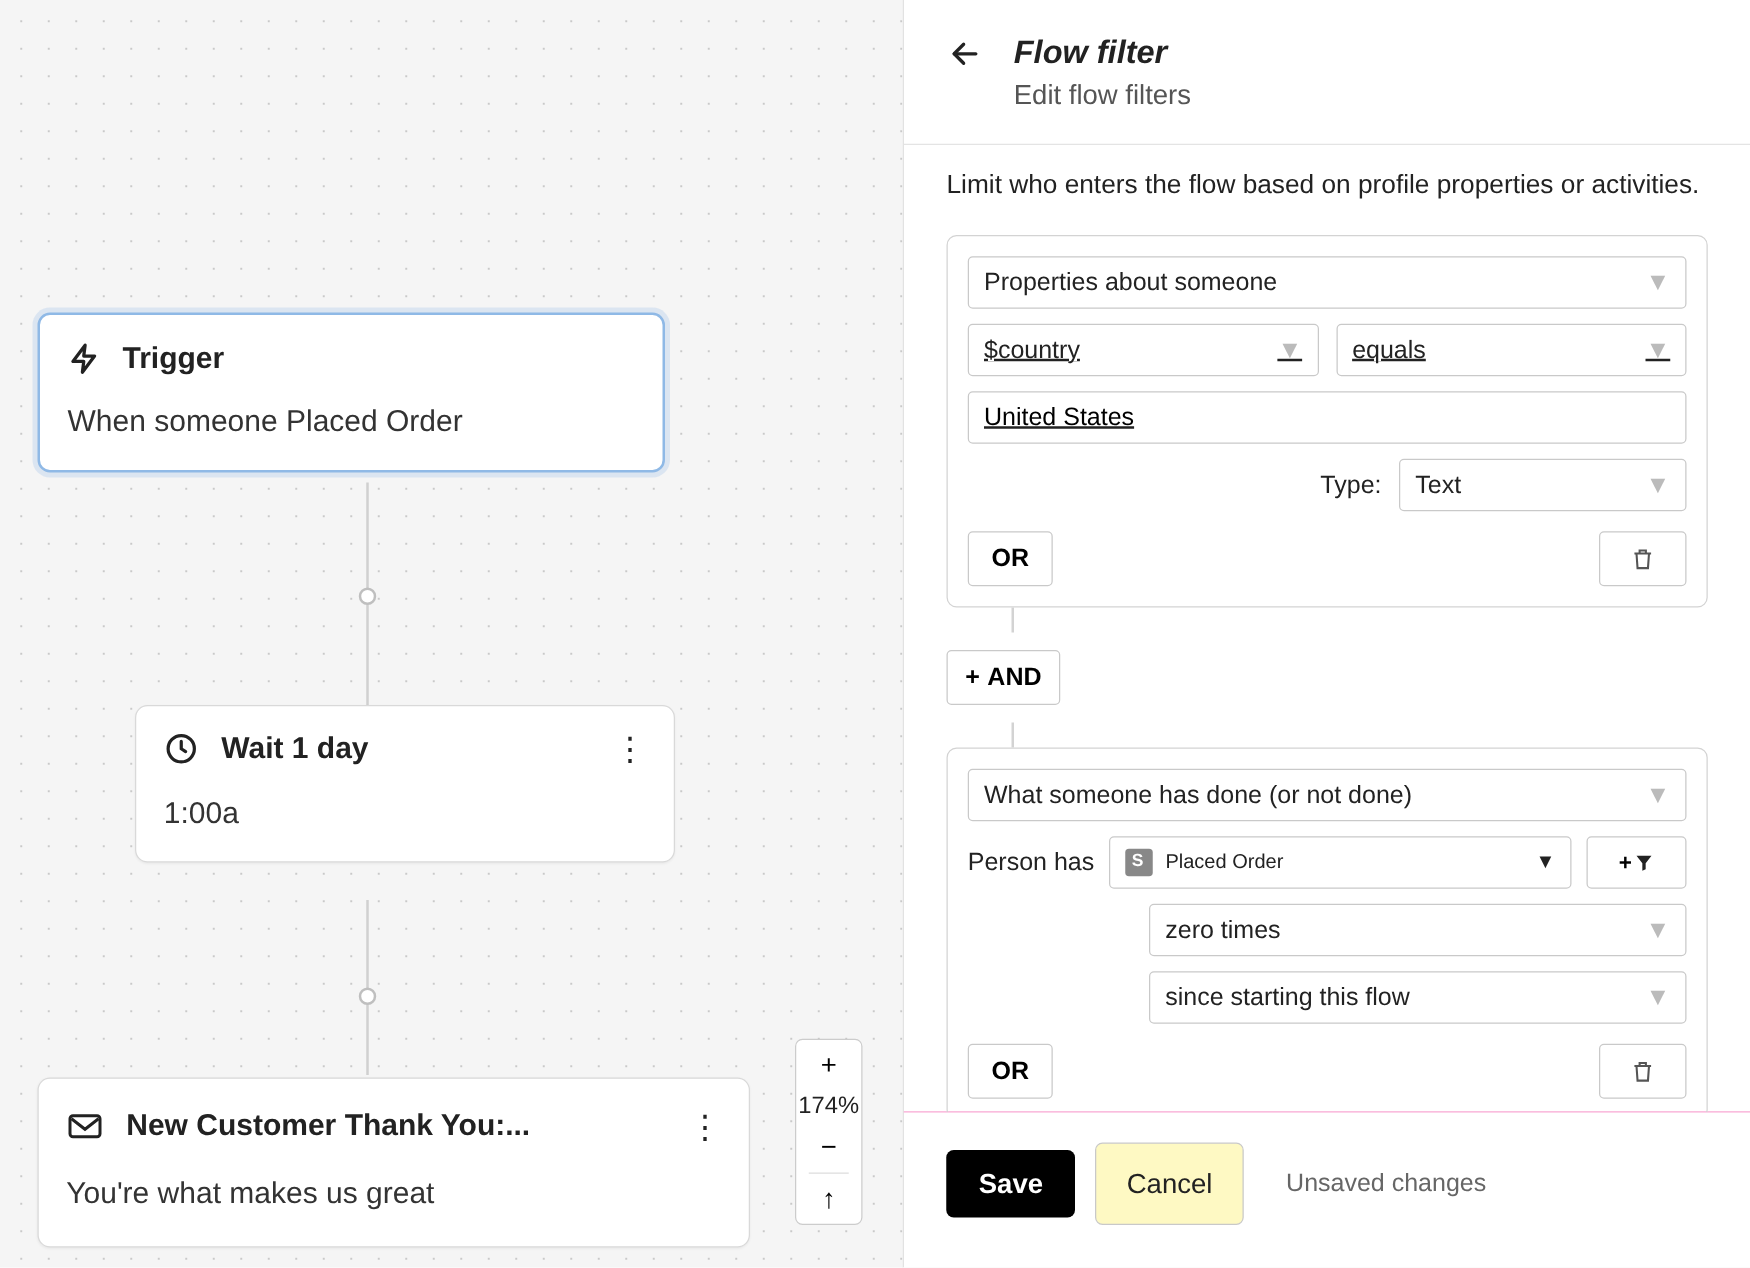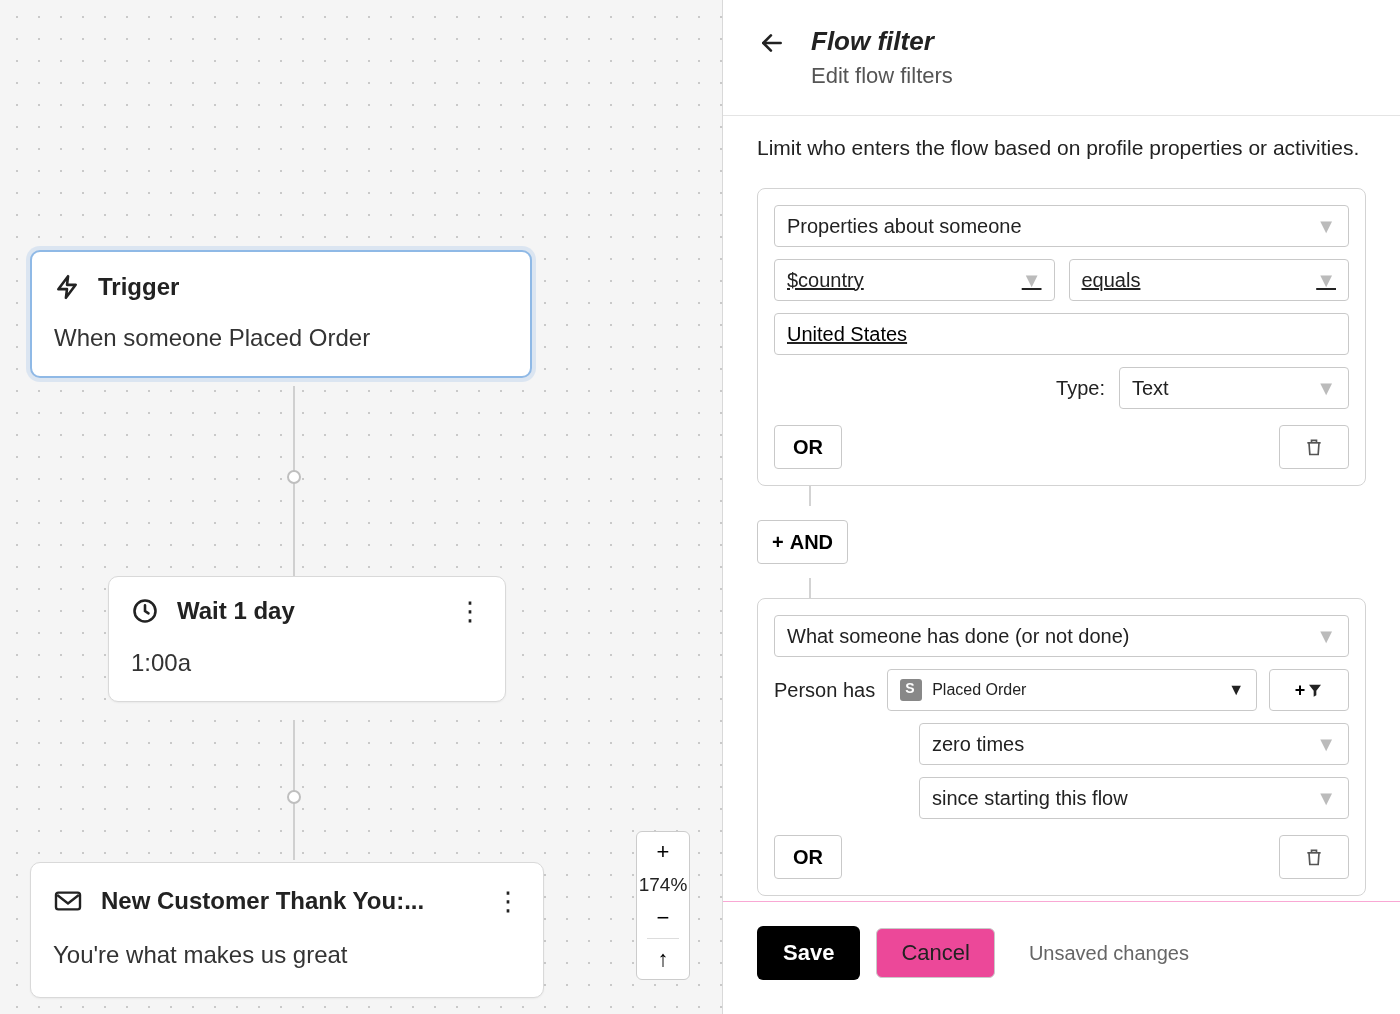--- a/index.html
+++ b/index.html
@@ -8,26 +8,26 @@
 
 
 .canvas { position: relative; width: 722px; height: 100%; background-color: #f5f5f5;
   background-image: radial-gradient(circle, #c9c9c9 1.2px, transparent 1.2px);
   background-size: 22px 22px; background-position: 6px 6px; }
 .node { position: absolute; background: #fff; border: 1px solid #d9d9d9; border-radius: 10px; box-shadow: 0 1px 2px rgba(0,0,0,0.05); }
 .trigger-node { left: 30px; top: 250px; width: 502px; padding: 20px 22px 24px; border: 2px solid #8fb9e6; box-shadow: 0 0 0 4px rgba(143,185,230,0.25); }
 .trigger-head { display: flex; align-items: center; gap: 18px; }
 .trigger-title { font-size: 24px; font-weight: 700; }
 .trigger-desc { margin-top: 22px; font-size: 24px; color: #333; }
-.wait-node { left: 108px; top: 576px; width: 398px; padding: 20px 22px 24px; }
+.wait-node { left: 108px; top: 564px; width: 432px; padding: 20px 22px 24px; }
 .wait-head { display: flex; align-items: center; gap: 18px; }
 .wait-title { font-size: 24px; font-weight: 700; flex: 1; }
 .dots-btn { background: none; border: none; font-size: 26px; line-height: 1; cursor: pointer; color: #222; }
 .wait-time { margin-top: 24px; font-size: 24px; color: #333; }
-.email-node { left: 30px; top: 862px; width: 514px; padding: 24px 22px 28px; }
+.email-node { left: 30px; top: 862px; width: 570px; padding: 24px 22px 28px; }
 .email-head { display: flex; align-items: center; gap: 18px; }
 .email-title { font-size: 24px; font-weight: 700; flex: 1; white-space: nowrap; overflow: hidden; text-overflow: ellipsis; }
 .email-sub { margin-top: 26px; font-size: 24px; color: #333; }
 .connector { position: absolute; background: #d0d0d0; }
 .conn1 { left: 293px; top: 386px; width: 2px; height: 190px; }
 .conn2 { left: 293px; top: 720px; width: 2px; height: 140px; }
 .conn-dot { position: absolute; width: 14px; height: 14px; border-radius: 50%; background: #fff; border: 2px solid #bfbfbf; left: -6px; }
 .zoom-ctrl { position: absolute; right: 32px; bottom: 34px; width: 54px; background: #fff; border: 1px solid #ccc; border-radius: 6px; display: flex; flex-direction: column; align-items: center; }
 .zoom-btn { width: 100%; height: 40px; background: none; border: none; font-size: 22px; cursor: pointer; line-height: 1; }
 .zoom-val { font-size: 19px; padding: 2px 0; }
@@ -57,21 +57,21 @@
 .and-btn { border: 1px solid #c9c9c9; background: #fff; border-radius: 4px; height: 44px; padding: 0 14px; font-size: 20px; font-weight: 700; cursor: pointer; display:flex; align-items:center; gap:6px; }
 .event-row { display: flex; gap: 12px; margin-top: 12px; align-items: center; }
 .person-label { font-size: 20px; white-space: nowrap; }
 .event-select { flex: 1; border: 1px solid #c9c9c9; border-radius: 4px; background: #fff; height: 42px; padding: 0 12px; display: flex; align-items: center; gap: 10px; font-size: 16px; cursor: pointer; }
 .shop-icon { width: 22px; height: 22px; background: #888; border-radius: 3px; display:inline-block; position:relative; }
 .shop-icon::before{content:"S"; color:#fff; position:absolute; left:5px; top:1px; font-size:14px; font-weight:700;}
 .filter-add-btn { border: 1px solid #c9c9c9; background: #fff; border-radius: 4px; height: 42px; width: 80px; display: flex; align-items: center; justify-content: center; cursor: pointer; font-size:18px; font-weight:700; gap:2px;}
 .indent-selects { margin-left: 145px; display:flex; flex-direction:column; gap:12px; margin-top:12px; }
 .panel-foot { border-top: 1px solid #f9a8d4; padding: 24px 34px 34px; display: flex; align-items: center; gap: 16px; }
 .save-btn { background: #000; color: #fff; border: none; border-radius: 6px; height: 54px; padding: 0 26px; font-size: 22px; font-weight: 600; cursor: pointer; }
-.cancel-btn { background: #ec4899; color: #222; border: 1px solid #c9c9c9; border-radius: 6px; height: 50px; padding: 0 24px; font-size: 22px; cursor: pointer; }
+.cancel-btn { background: #fef9c3; color: #222; border: 1px solid #c9c9c9; border-radius: 6px; height: 66px; padding: 0 24px; font-size: 22px; cursor: pointer; }
 .unsaved { font-size: 20px; color: #666; margin-left: 18px; }
 
 svg { display: block; }
 </style>
 </head>
 <body>
 
 <div class="app">
 
   <div class="canvas">

